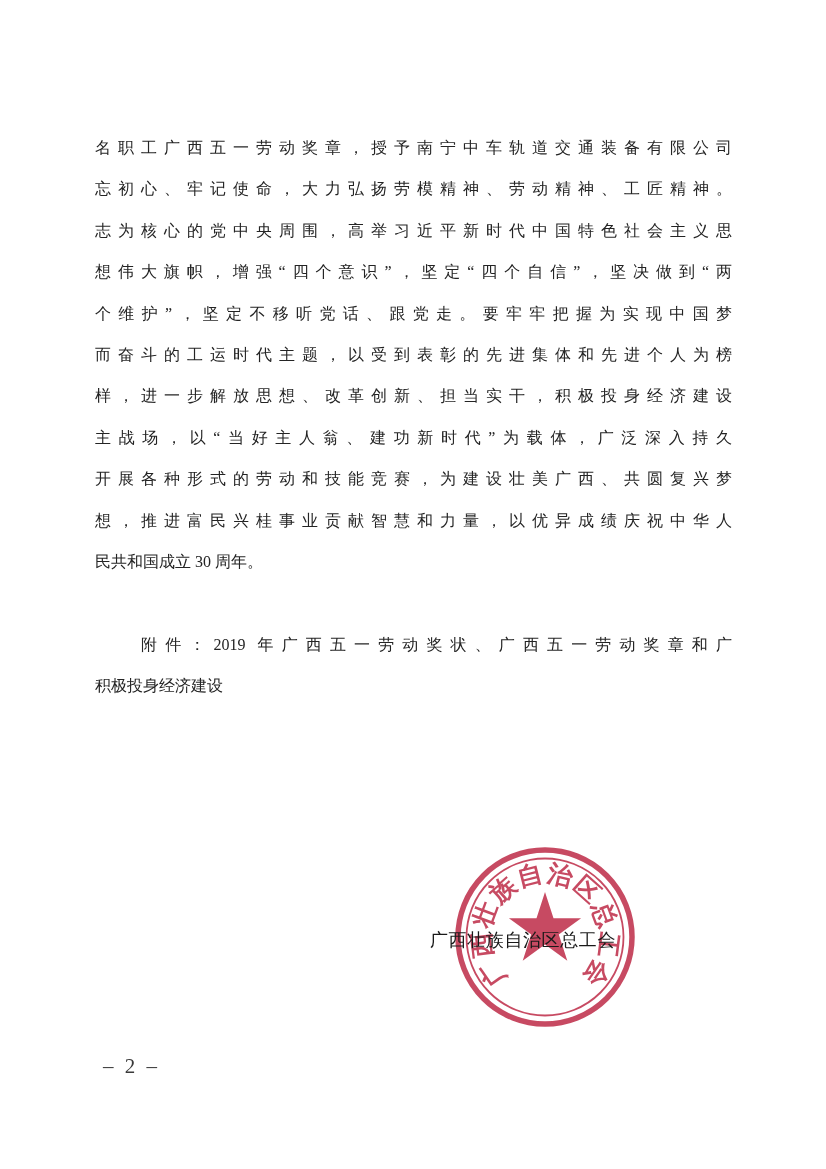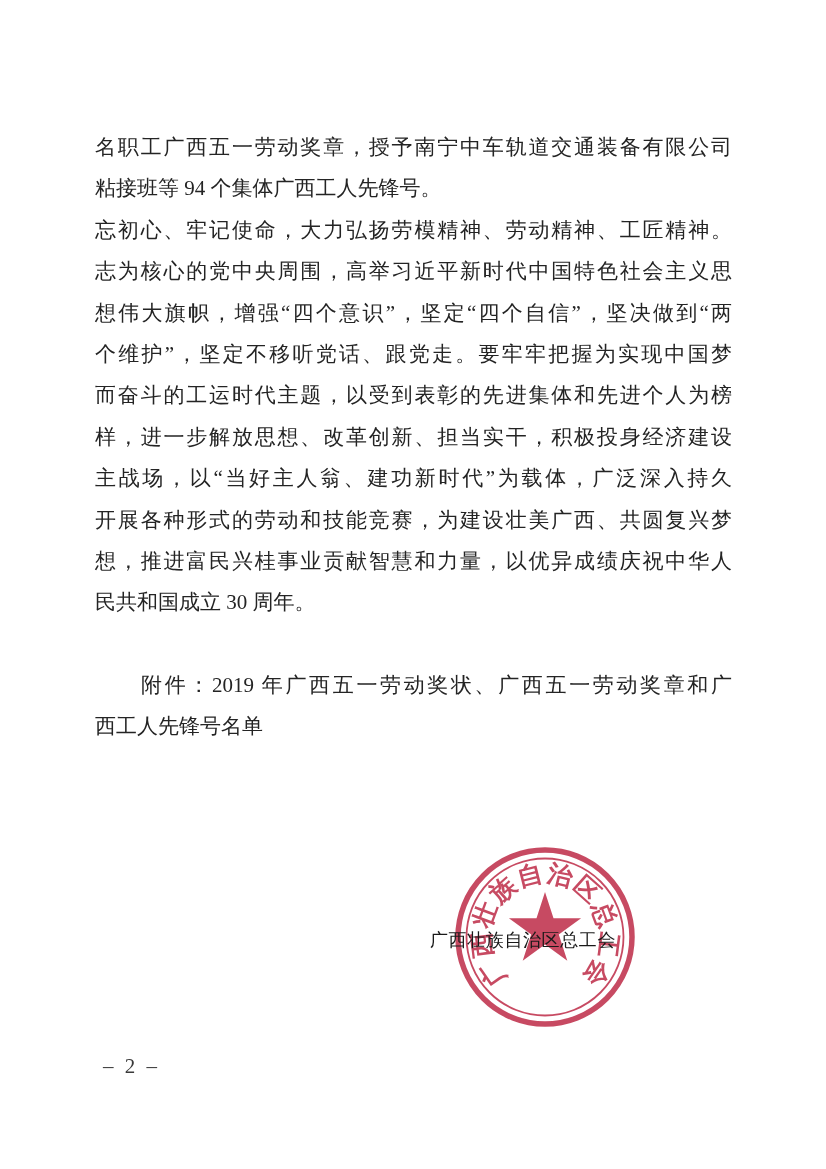--- a/index.html
+++ b/index.html
@@ -10,21 +10,21 @@
     background:#ffffff;
     font-family:"Liberation Serif","DejaVu Serif",serif;
     overflow:hidden;
   }
   .doc-body{
     position:absolute;
     left:95px;top:127px;width:637px;
   }
   .line{
     margin:0;
-    font-size:21px;
+    font-size:16px;
     line-height:41.4px;
     height:41.4px;
     color:#242424;
     letter-spacing:0;
     text-align:justify;
     text-align-last:justify;
     overflow:visible;
   }
   .line.short{text-align:left;text-align-last:left;}
   .line.indent{text-indent:46px;}
@@ -58,34 +58,33 @@
     color:#3a3a3a;
   }
 </style>
 </head>
 <body>
 
 <div class="page">
 
   <main class="doc-body">
     <p class="line">名职工广西五一劳动奖章，授予南宁中车轨道交通装备有限公司</p>
-    <p class="line short">粘接班等 94 个集体广西工人先锋号。</p>
     <p class="line">忘初心、牢记使命，大力弘扬劳模精神、劳动精神、工匠精神。</p>
     <p class="line">志为核心的党中央周围，高举习近平新时代中国特色社会主义思</p>
     <p class="line">想伟大旗帜，增强“四个意识”，坚定“四个自信”，坚决做到“两</p>
     <p class="line">个维护”，坚定不移听党话、跟党走。要牢牢把握为实现中国梦</p>
     <p class="line">而奋斗的工运时代主题，以受到表彰的先进集体和先进个人为榜</p>
     <p class="line">样，进一步解放思想、改革创新、担当实干，积极投身经济建设</p>
     <p class="line">主战场，以“当好主人翁、建功新时代”为载体，广泛深入持久</p>
     <p class="line">开展各种形式的劳动和技能竞赛，为建设壮美广西、共圆复兴梦</p>
     <p class="line">想，推进富民兴桂事业贡献智慧和力量，以优异成绩庆祝中华人</p>
     <p class="line short">民共和国成立 30 周年。</p>
     <p class="line blank"></p>
     <p class="line indent">附件：2019 年广西五一劳动奖状、广西五一劳动奖章和广</p>
-    <p class="line short">西工人先锋号名单</p>
+    <p class="line short">积极投身经济建设</p>
   </main>
 
   <svg class="seal" viewBox="0 0 190 190" xmlns="http://www.w3.org/2000/svg">
     <circle cx="95" cy="95" r="87" fill="none" stroke="#c0324d" stroke-width="5.5"></circle>
     <circle cx="95" cy="95" r="78.5" fill="none" stroke="#c0324d" stroke-width="1.8"></circle>
     <polygon fill="#c0324d" points="95,50 103.5,76.3 131.1,76.3 108.8,92.5 117.3,118.7 95,102.5 72.7,118.7 81.2,92.5 58.9,76.3 86.5,76.3"></polygon>
     <g fill="#c0324d" font-size="25" text-anchor="middle">
       <text transform="rotate(-125 95 95)" x="95" y="40">广</text>
       <text transform="rotate(-97.2 95 95)" x="95" y="40">西</text>
       <text transform="rotate(-69.4 95 95)" x="95" y="40">壮</text>

